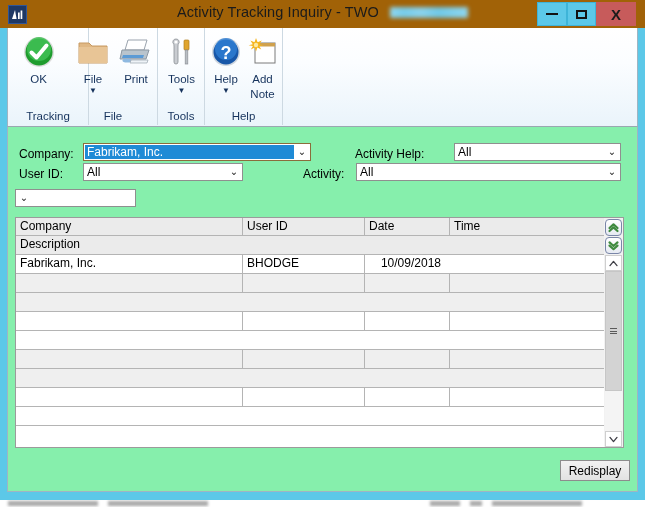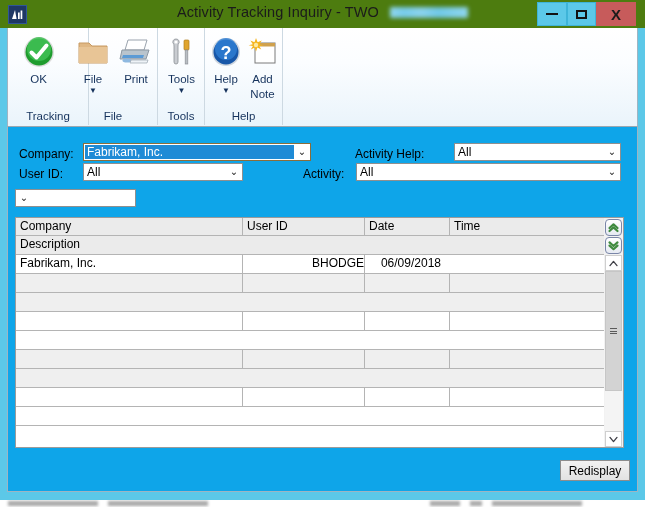--- a/index.html
+++ b/index.html
@@ -17,21 +17,21 @@
     font-family: "Liberation Sans", sans-serif;
     font-size: 12px;
     color: #000;
   }
 
   
   .titlebar {
     position: absolute;
     left: 0; top: 0;
     width: 645px; height: 28px;
-    background: #4d7c0f;
+    background: #a16207;
   }
   .app-icon {
     position: absolute;
     left: 8px; top: 5px;
     width: 19px; height: 19px;
     background: #1f3864;
     border: 1px solid #2f5597;
     box-sizing: border-box;
   }
   .app-icon svg { display:block; }
@@ -120,21 +120,21 @@
     font-size: 8px;
     color: #15325c;
     line-height: 8px;
   }
 
   
   .body-panel {
     position: absolute;
     left: 7px; top: 127px;
     width: 631px; height: 365px;
-    background: #0ea5e9;
+    background: #86efac;
     border-left: 1px solid #9fb4c2;
     border-right: 1px solid #9fb4c2;
     border-bottom: 1px solid #9fb4c2;
     box-sizing: border-box;
   }
 
   .flabel {
     position: absolute;
     font-size: 12px;
     color: #000;
@@ -487,22 +487,22 @@
           <div class="cell sep" style="left:226px; width:122px;">User ID</div>
           <div class="cell sep" style="left:433px; width:140px;">Time</div>
         </div>
 
         <div class="desc-row-hdr">
           <div class="cell" style="left:0px; width:590px;">Description</div>
         </div>
 
         <div class="data-row">
           <div class="cell" style="left:0px;   width:226px;">Fabrikam, Inc.</div>
-          <div class="cell sep" style="left:226px; width:122px;text-align:right;">BHODGE</div>
-          <div class="cell sep num" style="left:348px; width:85px;">06/09/2018</div>
+          <div class="cell sep" style="left:226px; width:122px;">BHODGE</div>
+          <div class="cell sep num" style="left:348px; width:85px;">10/09/2018</div>
           <div class="cell sep num" style="left:455px; width:118px;margin-top:24px;">4:27:56 PM</div>
         </div>
 
         <div class="data-row empty-row">
           <div class="cell" style="left:0px; width:226px;"></div>
           <div class="cell sep" style="left:226px; width:122px;"></div>
           <div class="cell sep" style="left:348px; width:85px;"></div>
           <div class="cell sep" style="left:433px; width:157px;"></div>
         </div>
         <div class="desc-row empty-desc"></div>

